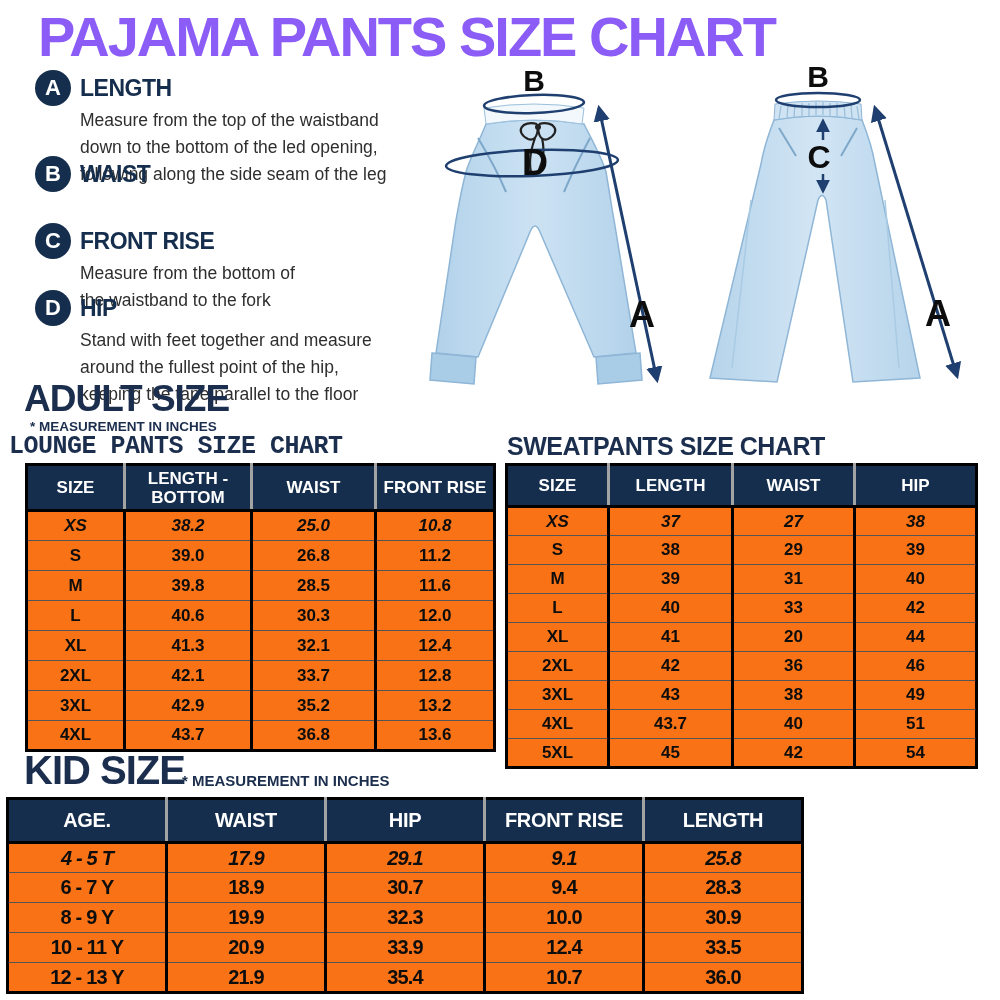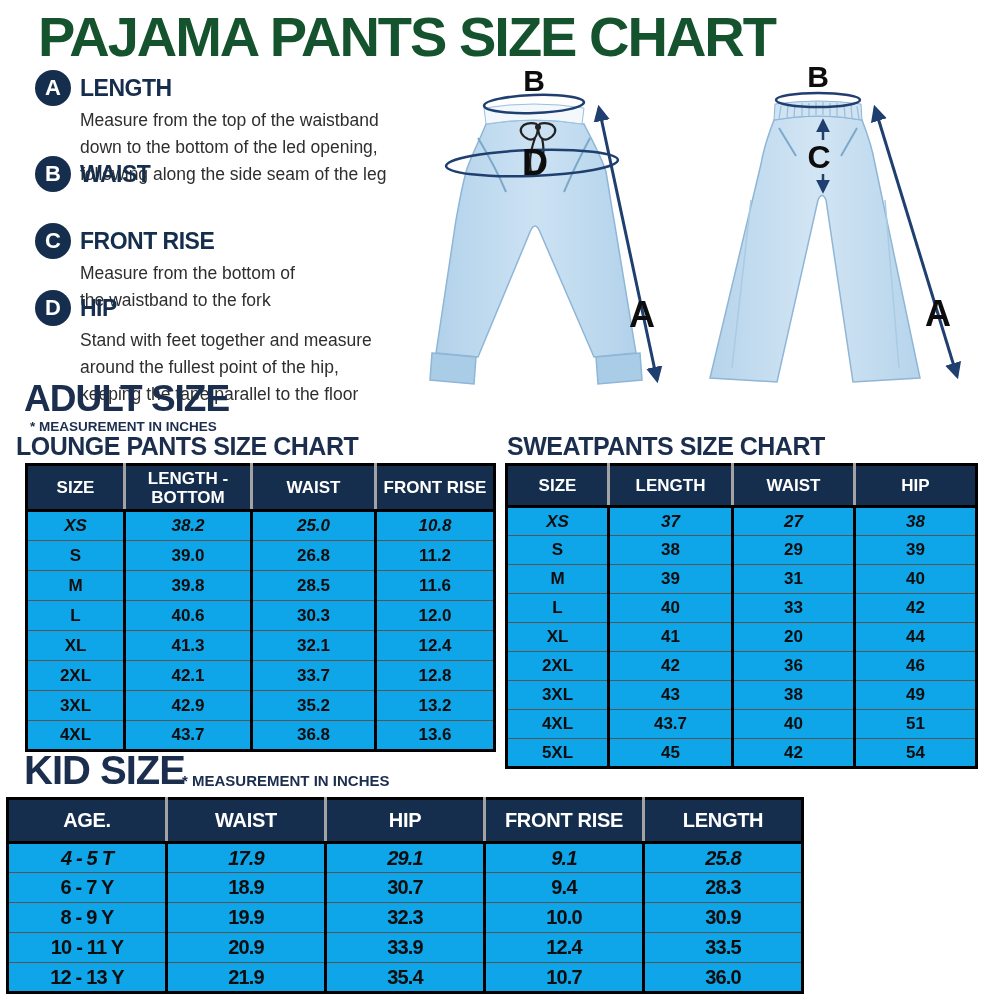--- a/index.html
+++ b/index.html
@@ -1,41 +1,41 @@
 <!DOCTYPE html>
 <html><head>
 <meta charset="utf-8">
 <style>
   * { margin:0; padding:0; box-sizing:border-box; }
   body { background:#ffffff; font-family:"Liberation Sans", sans-serif; }
   .page { position:relative; width:1000px; height:1000px; background:#ffffff; overflow:hidden; }
 
   .title { position:absolute; left:38px; top:4px; font-size:56px; font-weight:800;
-           color:#14532d; letter-spacing:-2px; white-space:nowrap; }
+           color:#8b5cf6; letter-spacing:-2px; white-space:nowrap; }
 
   .def { position:absolute; left:35px; width:400px; }
   .def-a { top:70px; } .def-b { top:156px; } .def-c { top:223px; } .def-d { top:290px; }
   .def-head { display:flex; align-items:center; gap:9px; }
   .def-circle { width:36px; height:36px; border-radius:50%; background:#152e4d; color:#fff;
                 font-weight:bold; font-size:22px; display:flex; align-items:center; justify-content:center; flex:0 0 auto; }
   .def-name { font-size:23px; font-weight:800; color:#152e4d; letter-spacing:-0.5px; }
   .def-desc { margin-left:45px; margin-top:1px; font-size:17.5px; line-height:27px;
               color:#2e2e2e; white-space:pre-line; }
 
   .section-h2 { position:absolute; font-weight:800; color:#1b2e4e; letter-spacing:-1px; }
   .adult-h2 { left:24px; top:378px; font-size:37px; }
   .kid-h2 { left:24px; top:748px; font-size:40px;text-align:center; }
   .note { position:absolute; font-size:13.5px; font-weight:bold; color:#1b2e4e;text-align:center; }
   .adult-note { left:30px; top:419px; }
   .kid-note { left:182px; top:772px; font-size:15px; }
   .table-h3 { position:absolute; top:432px; font-size:25px; font-weight:800; color:#1b2e4e; letter-spacing:-0.5px; }
-  .lounge-h3 { left:16px; } .sweat-h3 { left:507px; }
+  .lounge-h3 { left:9px;font-family:Liberation Mono, monospace; } .sweat-h3 { left:507px; }
 
   table.sizes { position:absolute; border-collapse:collapse; table-layout:fixed;
-                border:3px solid #000; background:#0ea5e9; }
+                border:3px solid #000; background:#f97316; }
   .sizes th { background:#152e4d; color:#fff; font-weight:bold; font-size:17px;
               text-align:center; vertical-align:middle; white-space:pre-line; line-height:19px;
               border-left:3px solid #a3a3a3; border-bottom:3px solid #000; }
   .sizes td { font-weight:bold; font-size:17px; color:#0d0d0d; text-align:center;
               vertical-align:middle; border-left:3px solid #000; border-top:1.5px solid #555; }
   .sizes th:first-child, .sizes td:first-child { border-left:none; }
   .sizes tbody tr:first-child td { border-top:none;font-style:italic; }
 
   .t-lounge { left:25px; top:463px; width:468px; }
   .t-lounge th { height:46px; }

